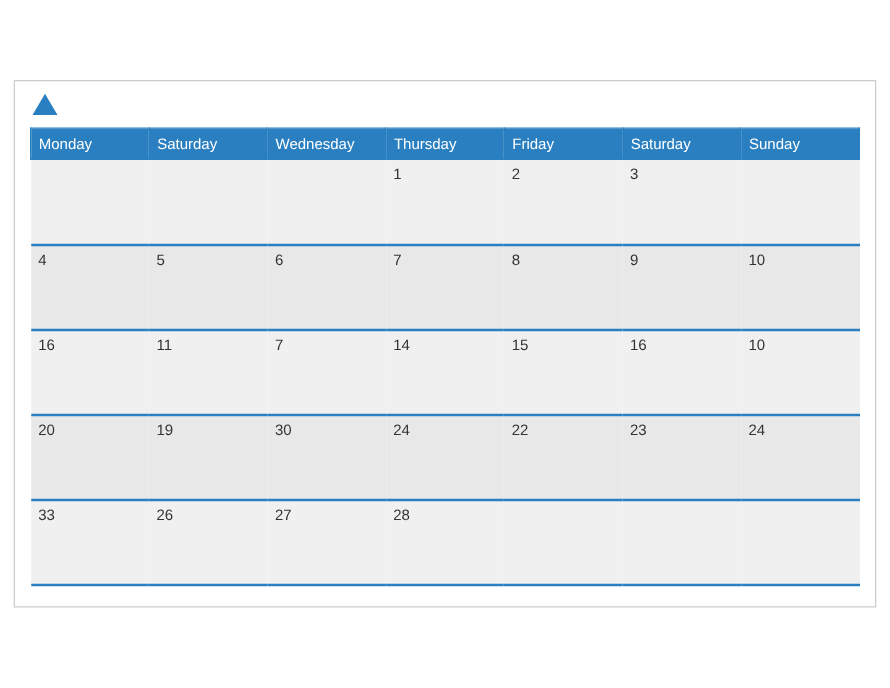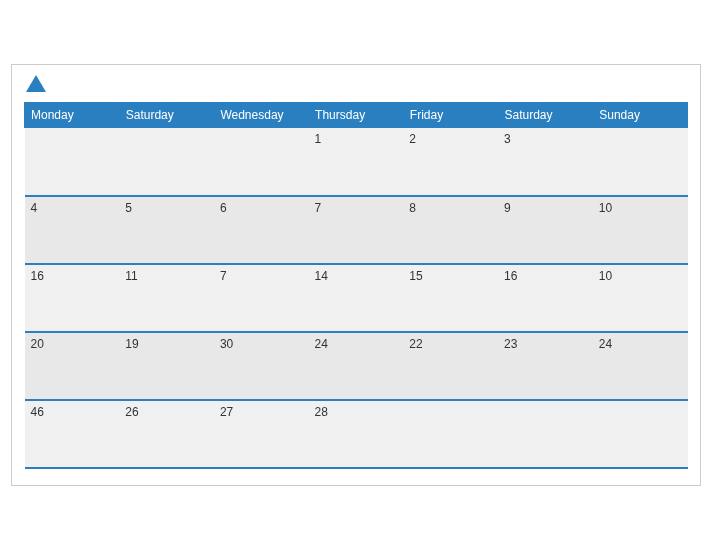--- a/index.html
+++ b/index.html
@@ -179,21 +179,21 @@
         <tr>
           <td><span class="day-num">20</span></td>
           <td><span class="day-num">19</span></td>
           <td><span class="day-num">30</span></td>
           <td><span class="day-num">24</span></td>
           <td><span class="day-num">22</span></td>
           <td><span class="day-num">23</span></td>
           <td><span class="day-num">24</span></td>
         </tr>
         <tr>
-          <td><span class="day-num">46</span></td>
+          <td><span class="day-num">33</span></td>
           <td><span class="day-num">26</span></td>
           <td><span class="day-num">27</span></td>
           <td><span class="day-num">28</span></td>
           <td class="empty"></td>
           <td class="empty"></td>
           <td class="empty"></td>
         </tr>
       </tbody>
   </table>
 </div>

